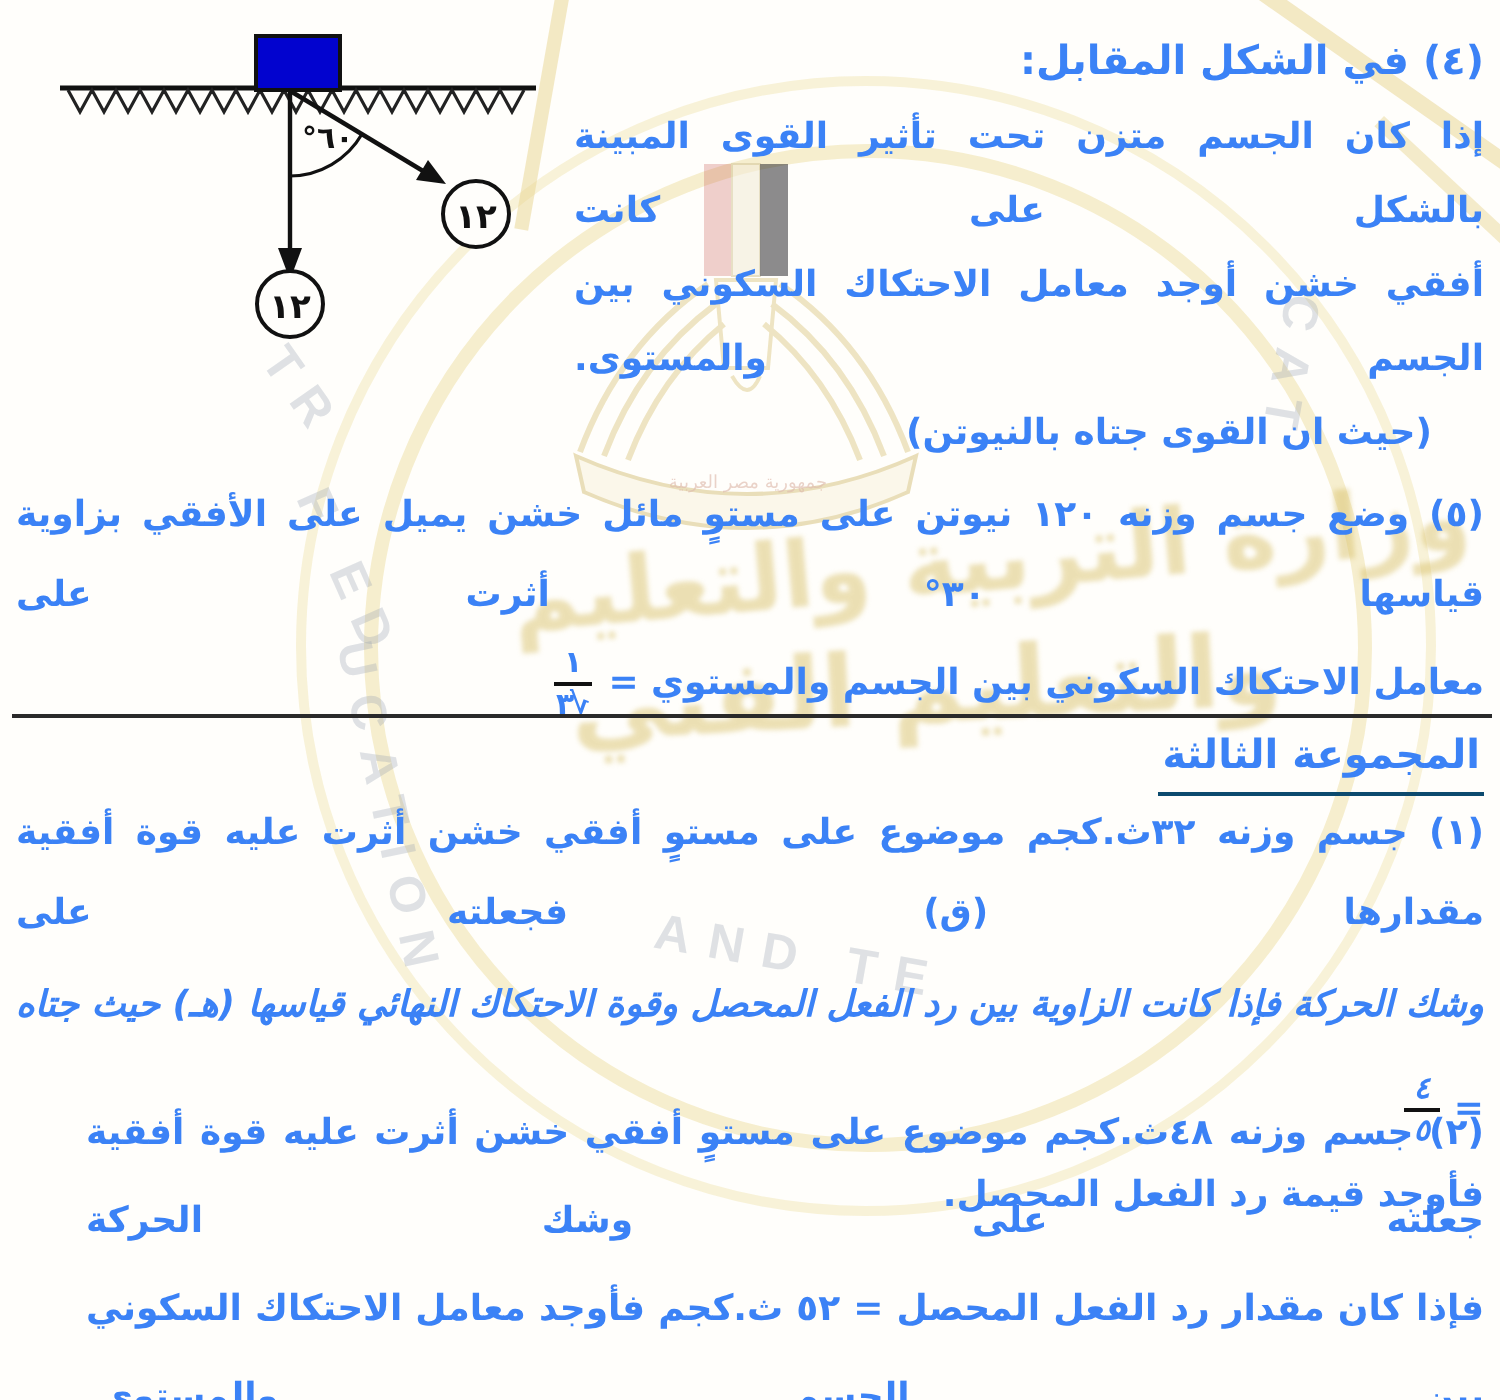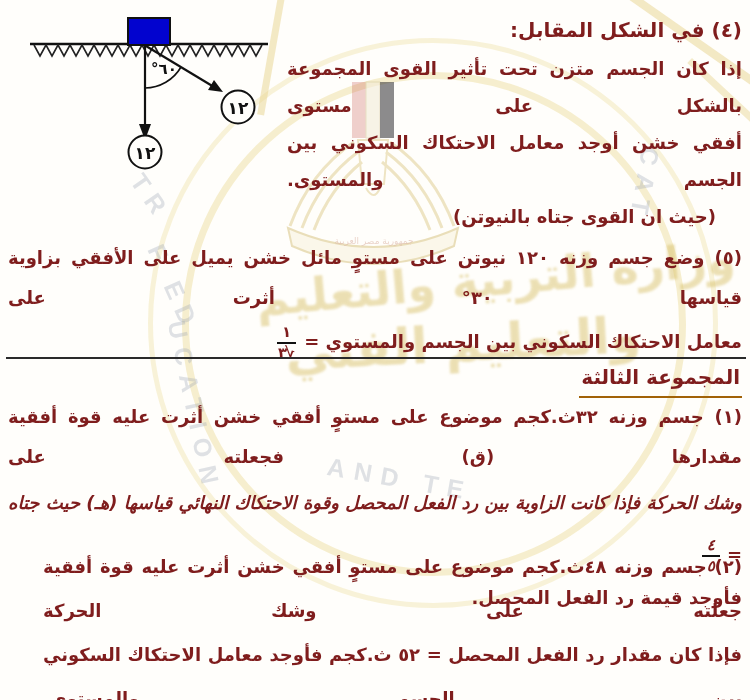--- a/index.html
+++ b/index.html
@@ -27,34 +27,34 @@
     font-size:25px;letter-spacing:9px;color:#97a2b2;opacity:.3;transform-origin:left top;white-space:nowrap;}
   .d1{left:148px;top:168px;transform:rotate(55deg);}
   .d2{left:168px;top:240px;transform:rotate(66deg);}
   .d3{left:190px;top:318px;transform:rotate(78deg);}
   .d4{left:330px;top:452px;transform:rotate(10deg);}
   .d5{left:665px;top:150px;transform:rotate(100deg);}
 
   
   .content{position:absolute;inset:0;z-index:1;color:#161616;}
   .figure{position:absolute;left:14px;top:10px;}
-  .arab{direction:rtl;font-weight:700;font-size:18px;color:#7f1d1d;}
+  .arab{direction:rtl;font-weight:700;font-size:18px;color:#3b82f6;}
   .blk{position:absolute;}
   .jline{text-align:justify;text-align-last:justify;}
   .q4{top:10px;right:8px;width:455px;}
   .q4 .t{font-size:20px;line-height:40px;text-align:right;}
   .q4 .l{line-height:37px;}
   .q4 .n{line-height:37px;text-align:right;padding-left:0;padding-right:26px;}
   .q5{top:238px;left:8px;right:8px;}
   .q5 .l{line-height:40px;}
   .q5 .l3{line-height:48px;text-align:right;}
   .divider{position:absolute;left:6px;right:4px;top:357px;border-top:2px solid #2a2a2a;height:0;}
   .g3head{position:absolute;top:365px;right:8px;}
   .g3head span{display:inline-block;font-size:20px;font-weight:700;direction:rtl;
-    border-bottom:2px solid #a16207;padding:0 2px 7px 2px;}
+    border-bottom:2px solid #0c4a6e;padding:0 2px 7px 2px;}
   .q1{top:397px;left:8px;right:8px;}
   .q1 .l1{line-height:40px;}
   .q1 .l2{line-height:52px;font-style:italic;}
   .q1 .l3{line-height:34px;}
   .q2{top:545px;left:8px;right:8px;}
   .q2 .l{line-height:44px;margin-left:35px;}
 
   
   .frac{display:inline-flex;flex-direction:column;align-items:center;vertical-align:middle;
     margin:0 7px;font-size:15px;line-height:1.15;font-weight:700;direction:ltr;}
@@ -129,21 +129,21 @@
         <text x="131" y="149" font-size="17" font-weight="bold" fill="#111" text-anchor="middle">١٢</text>
       </g>
       <g>
         <circle cx="224" cy="97" r="16.5" stroke="#111" stroke-width="2" fill="#fffefb"></circle>
         <text x="224" y="104" font-size="17" font-weight="bold" fill="#111" text-anchor="middle">١٢</text>
       </g>
     </svg>
 
     <div class="blk arab q4">
       <div class="t">(٤) في الشكل المقابل:</div>
-      <div class="l jline">إذا كان الجسم متزن تحت تأثير القوى المجموعة بالشكل على مستوى</div>
+      <div class="l jline">إذا كان الجسم متزن تحت تأثير القوى المبينة بالشكل على كانت</div>
       <div class="l jline">أفقي خشن أوجد معامل الاحتكاك السكوني بين الجسم والمستوى.</div>
       <div class="n">(حيث ان القوى جتاه بالنيوتن)</div>
     </div>
 
     <div class="blk arab q5">
       <div class="l jline">(٥) وضع جسم وزنه ١٢٠ نيوتن على مستوٍ مائل خشن يميل على الأفقي بزاوية قياسها ٣٠° أثرت على</div>
       <div class="l3">
         <span>معامل الاحتكاك السكوني بين الجسم والمستوي =</span><span class="frac">
             <span class="top">١</span>
             <span class="bot"><span>٣</span><span class="rad">√</span></span>

